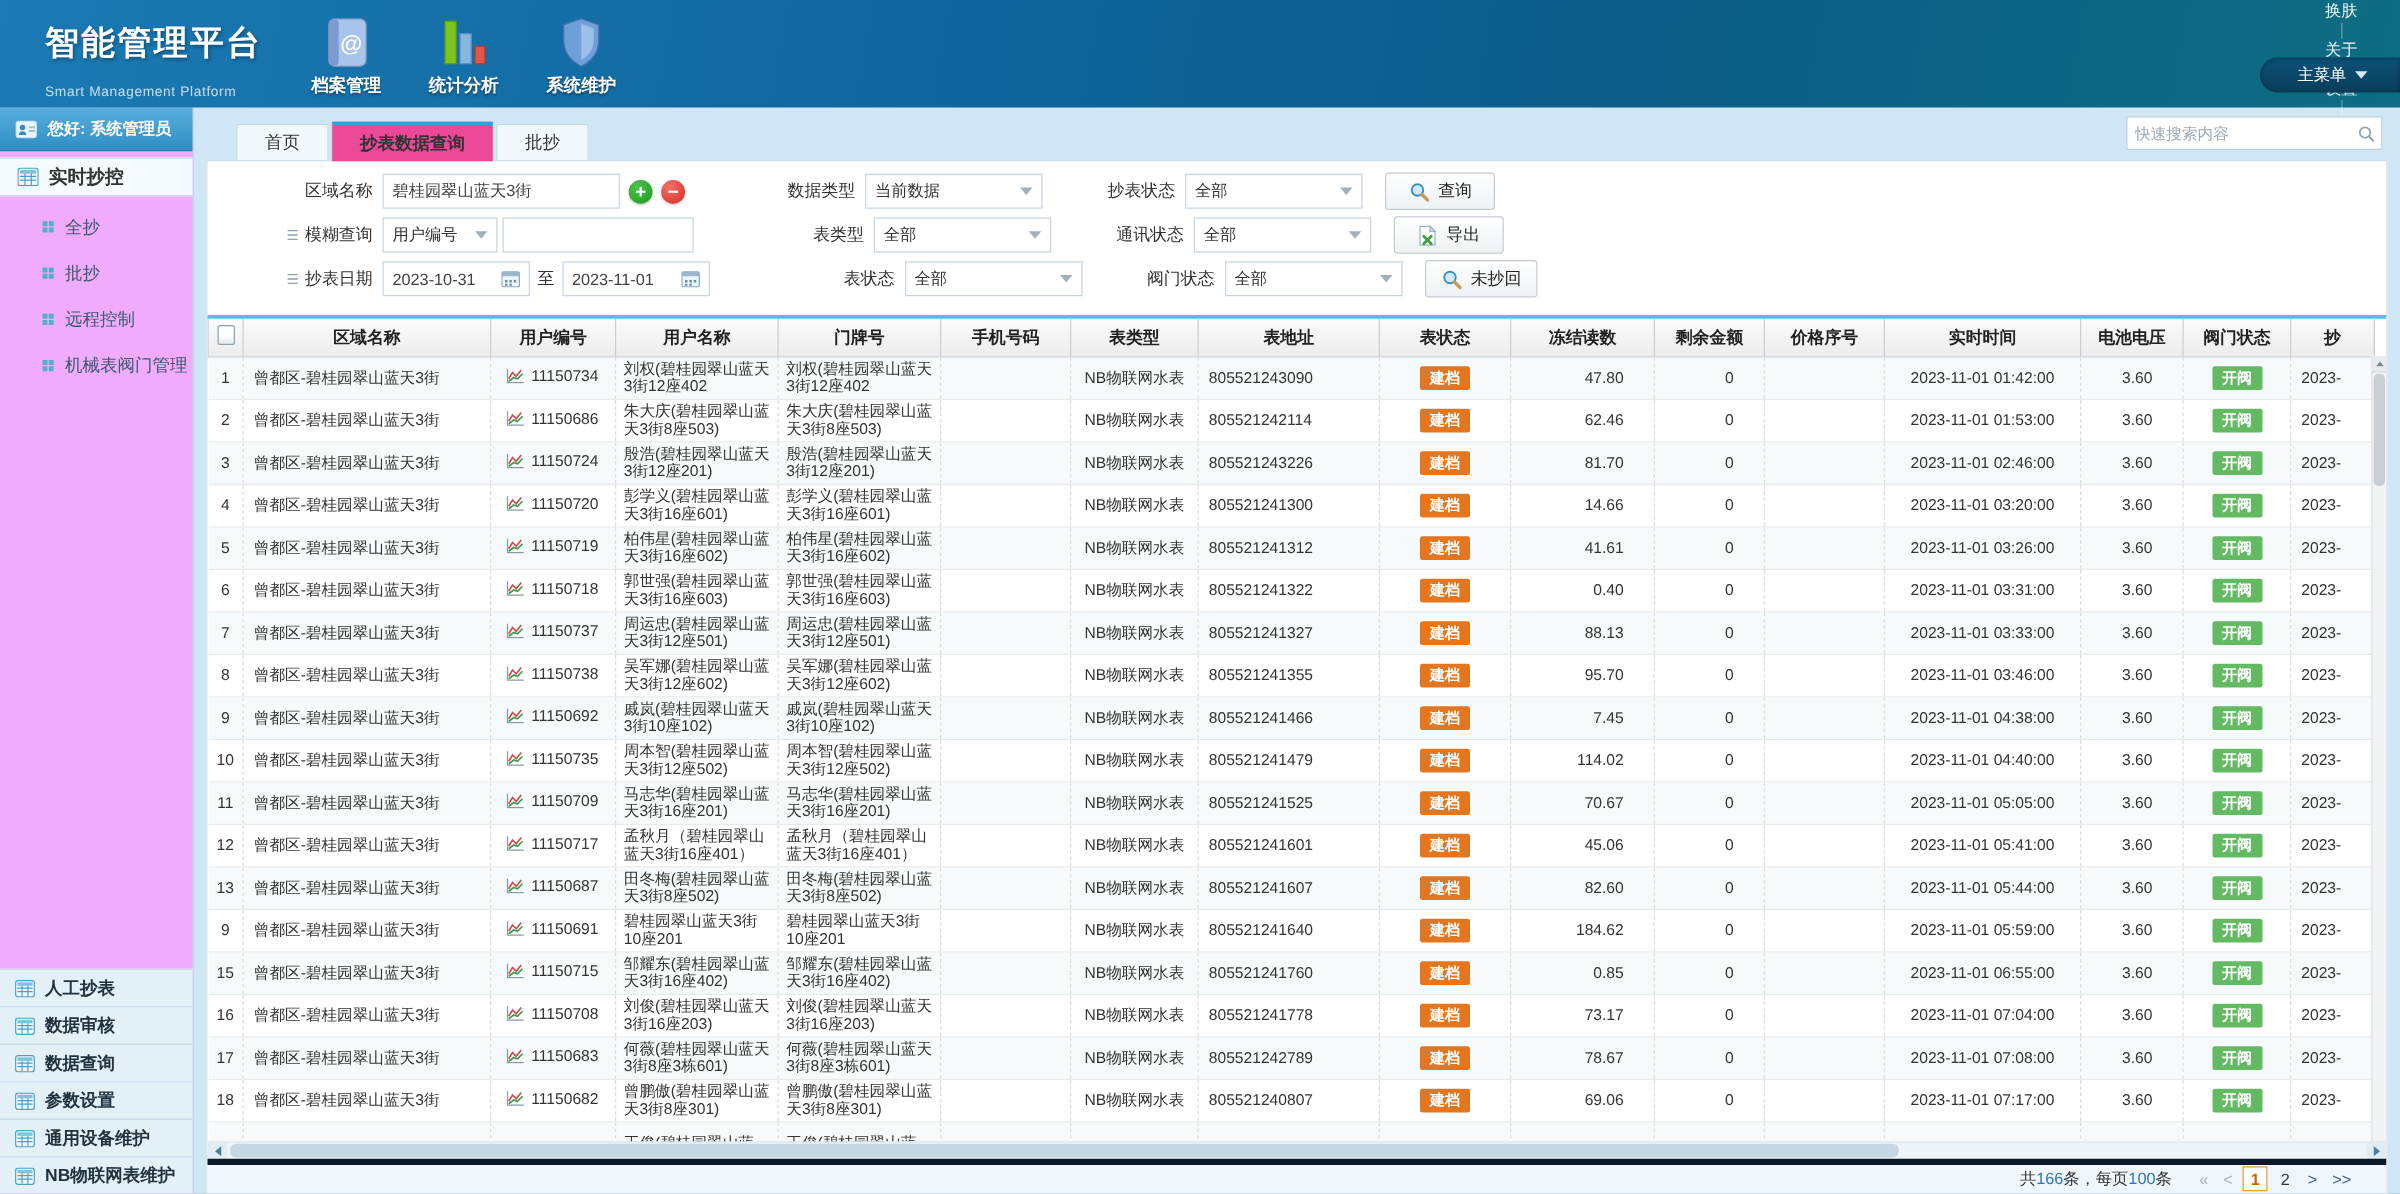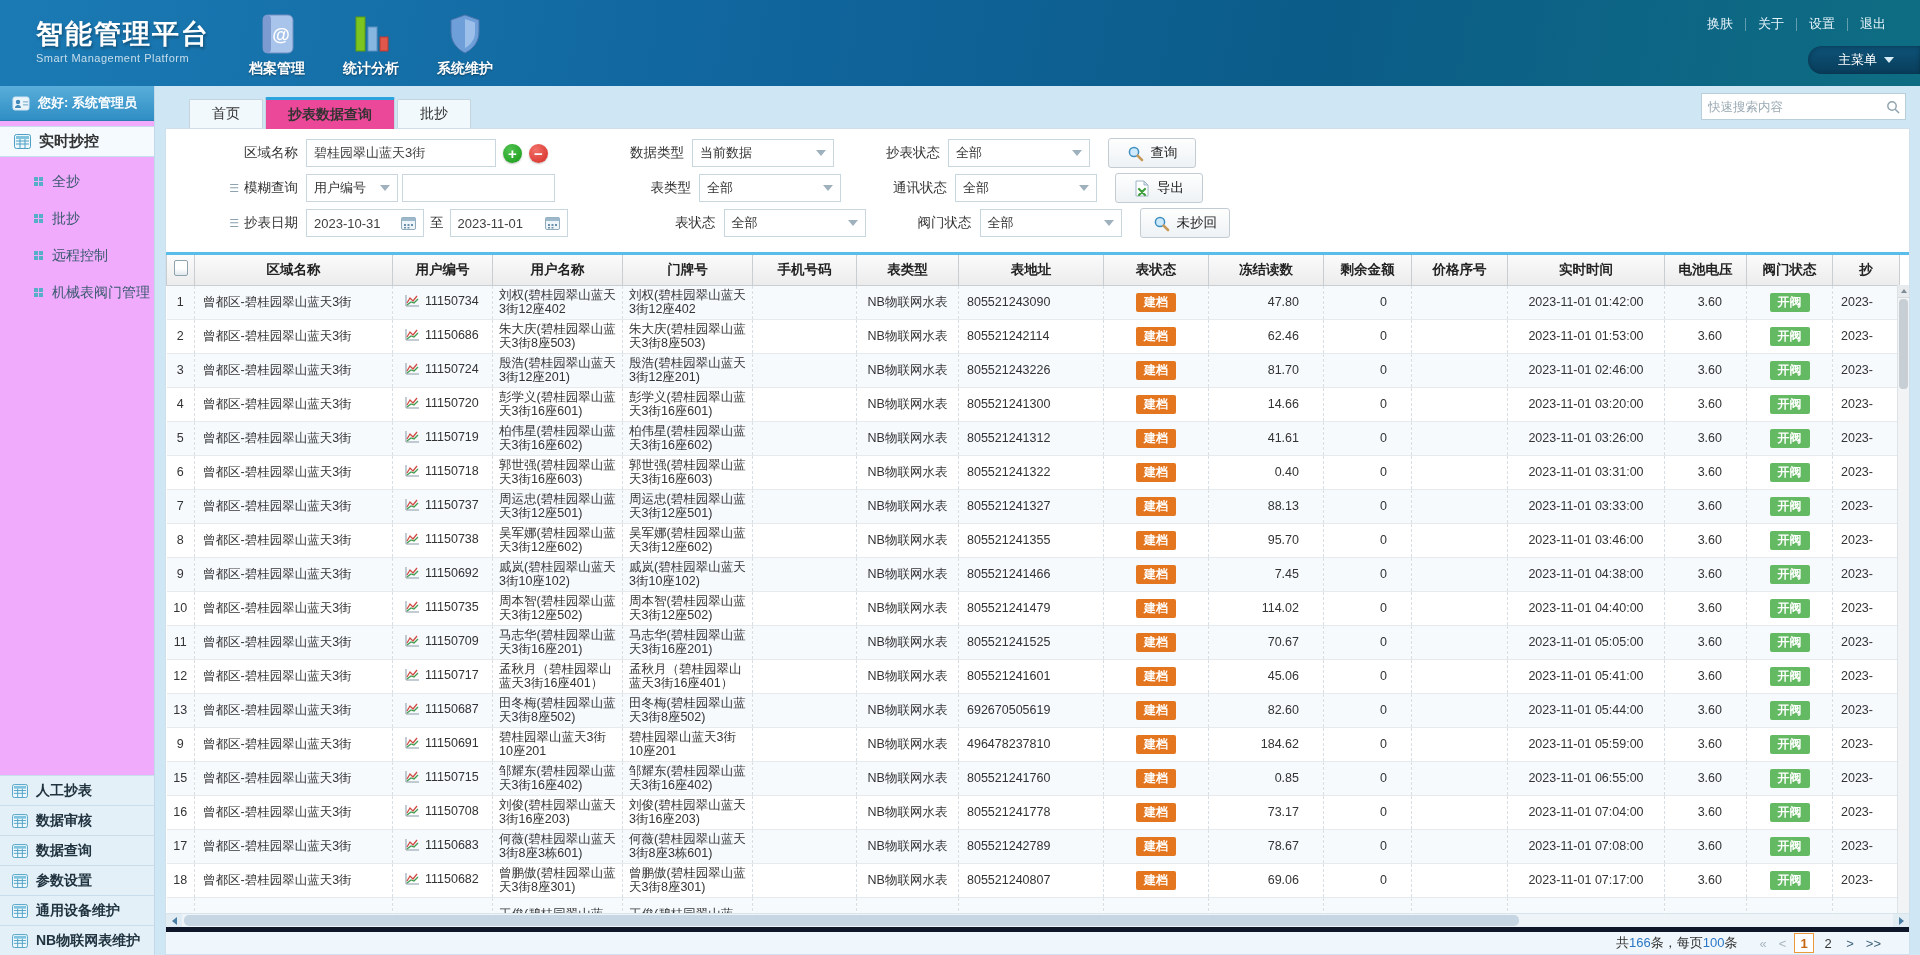--- a/index.html
+++ b/index.html
@@ -3,28 +3,28 @@
 <meta charset="utf-8">
 <style>
   html,body{margin:0;padding:0;background:#9db6c4;}
   *{box-sizing:border-box;font-family:"Liberation Sans","DejaVu Sans",sans-serif;}
   .app{width:1920px;height:955px;position:relative;overflow:hidden;background:#cfe6f4;display:flex;flex-direction:column;}
 
   
   .tophdr{height:86px;background:linear-gradient(100deg,#1b7ab4 0%,#0f649b 42%,#0b5c88 68%,#0e6d82 100%);position:relative;display:flex;flex-shrink:0;}
   .logo{padding:16px 0 0 36px;width:230px;}
   .logo-title{color:#fff;font-size:27px;font-weight:bold;letter-spacing:2px;text-shadow:1px 2px 3px rgba(0,0,0,.35);}
-  .logo-sub{color:rgba(255,255,255,.75);font-size:11px;margin-top:0;letter-spacing:.5px;}
+  .logo-sub{color:rgba(255,255,255,.75);font-size:11px;margin-top:16px;letter-spacing:.5px;}
   .topnav{display:flex;align-items:stretch;}
   .nav-item{width:94px;display:flex;flex-direction:column;align-items:center;justify-content:flex-end;padding-bottom:8px;cursor:pointer;position:relative;}
   .nav-item .nv-ic{height:44px;display:flex;align-items:flex-end;margin-bottom:5px;}
   .nav-item .nv-lb{color:#fff;font-size:14px;font-weight:bold;text-shadow:0 1px 2px rgba(0,0,0,.4);}
   .nav-item.active{background:linear-gradient(180deg,#2fa3d8,#1c86bd);}
   .nav-item.active::after{content:"";position:absolute;left:0;right:0;bottom:-6px;height:6px;background:#6cc21d;}
-  .toplinks{position:absolute;top:15px;right:22px;display:flex;align-items:center;}
+  .toplinks{position:absolute;top:0;right:22px;display:flex;align-items:center;flex-direction:column;}
   .toplink{color:#e8f4fb;font-size:13px;padding:0 12px;cursor:pointer;}
   .toplink-sep{width:1px;height:13px;background:rgba(255,255,255,.35);}
   .mainmenu-btn{position:absolute;top:46px;right:0;height:28px;padding:0 26px 0 30px;background:linear-gradient(180deg,#0d5379,#093d5a);border-radius:16px 0 0 16px;color:#fff;font-size:13px;display:flex;align-items:center;gap:7px;cursor:pointer;box-shadow:0 1px 4px rgba(0,0,0,.3) inset;}
   .caret-down{width:0;height:0;border-left:5px solid transparent;border-right:5px solid transparent;border-top:6px solid #d7ecf7;display:inline-block;}
 
   
   .content{flex:1;display:flex;min-height:0;}
   .sidebar{width:155px;background:#f0abfc;display:flex;flex-direction:column;border-right:1px solid #c3d9e8;flex-shrink:0;}
   .greet{height:35px;background:linear-gradient(180deg,#59aeda,#2f8ec4);display:flex;align-items:center;gap:8px;padding:0 0 0 12px;color:#fff;font-size:13px;font-weight:bold;border-bottom:1px solid #2a7fb0;}
   .side-top-item{height:31px;margin-top:5px;background:#f4fafd;border-top:1px solid #c8dfee;border-bottom:1px solid #c8dfee;display:flex;align-items:center;gap:8px;padding-left:14px;font-size:15px;font-weight:bold;color:#333;cursor:pointer;}
@@ -722,21 +722,21 @@
                   <td class="td-left">曾都区-碧桂园翠山蓝天3街</td>
                   <td class="td-userno"><span class="ic"><svg width="15" height="13" viewBox="0 0 15 13">
                         <path d="M1 1v11h13" stroke="#8899a6" fill="none"></path>
                         <polyline points="2,9 5,4 8,7 12,2" fill="none" stroke="#d04b45" stroke-width="1.3"></polyline>
                         <polyline points="2,11 6,8 9,9 13,5" fill="none" stroke="#3f9a4d" stroke-width="1.3"></polyline>
                       </svg></span>11150687</td>
                   <td class="td-name">田冬梅(碧桂园翠山蓝天3街8座502)</td>
                   <td class="td-name">田冬梅(碧桂园翠山蓝天3街8座502)</td>
                   <td class="td-center"></td>
                   <td class="td-center">NB物联网水表</td>
-                  <td class="td-left">692670505619</td>
+                  <td class="td-left">805521241607</td>
                   <td class="td-center"><span class="badge badge-orange">建档</span></td>
                   <td class="td-right">82.60</td>
                   <td class="td-right">0</td>
                   <td class="td-center"></td>
                   <td class="td-center">2023-11-01 05:44:00</td>
                   <td class="td-right">3.60</td>
                   <td class="td-center"><span class="badge badge-green">开阀</span></td>
                   <td class="td-left">2023-</td>
                 </tr>
                 <tr>
@@ -744,21 +744,21 @@
                   <td class="td-left">曾都区-碧桂园翠山蓝天3街</td>
                   <td class="td-userno"><span class="ic"><svg width="15" height="13" viewBox="0 0 15 13">
                         <path d="M1 1v11h13" stroke="#8899a6" fill="none"></path>
                         <polyline points="2,9 5,4 8,7 12,2" fill="none" stroke="#d04b45" stroke-width="1.3"></polyline>
                         <polyline points="2,11 6,8 9,9 13,5" fill="none" stroke="#3f9a4d" stroke-width="1.3"></polyline>
                       </svg></span>11150691</td>
                   <td class="td-name">碧桂园翠山蓝天3街10座201</td>
                   <td class="td-name">碧桂园翠山蓝天3街10座201</td>
                   <td class="td-center"></td>
                   <td class="td-center">NB物联网水表</td>
-                  <td class="td-left">496478237810</td>
+                  <td class="td-left">805521241640</td>
                   <td class="td-center"><span class="badge badge-orange">建档</span></td>
                   <td class="td-right">184.62</td>
                   <td class="td-right">0</td>
                   <td class="td-center"></td>
                   <td class="td-center">2023-11-01 05:59:00</td>
                   <td class="td-right">3.60</td>
                   <td class="td-center"><span class="badge badge-green">开阀</span></td>
                   <td class="td-left">2023-</td>
                 </tr>
                 <tr>

